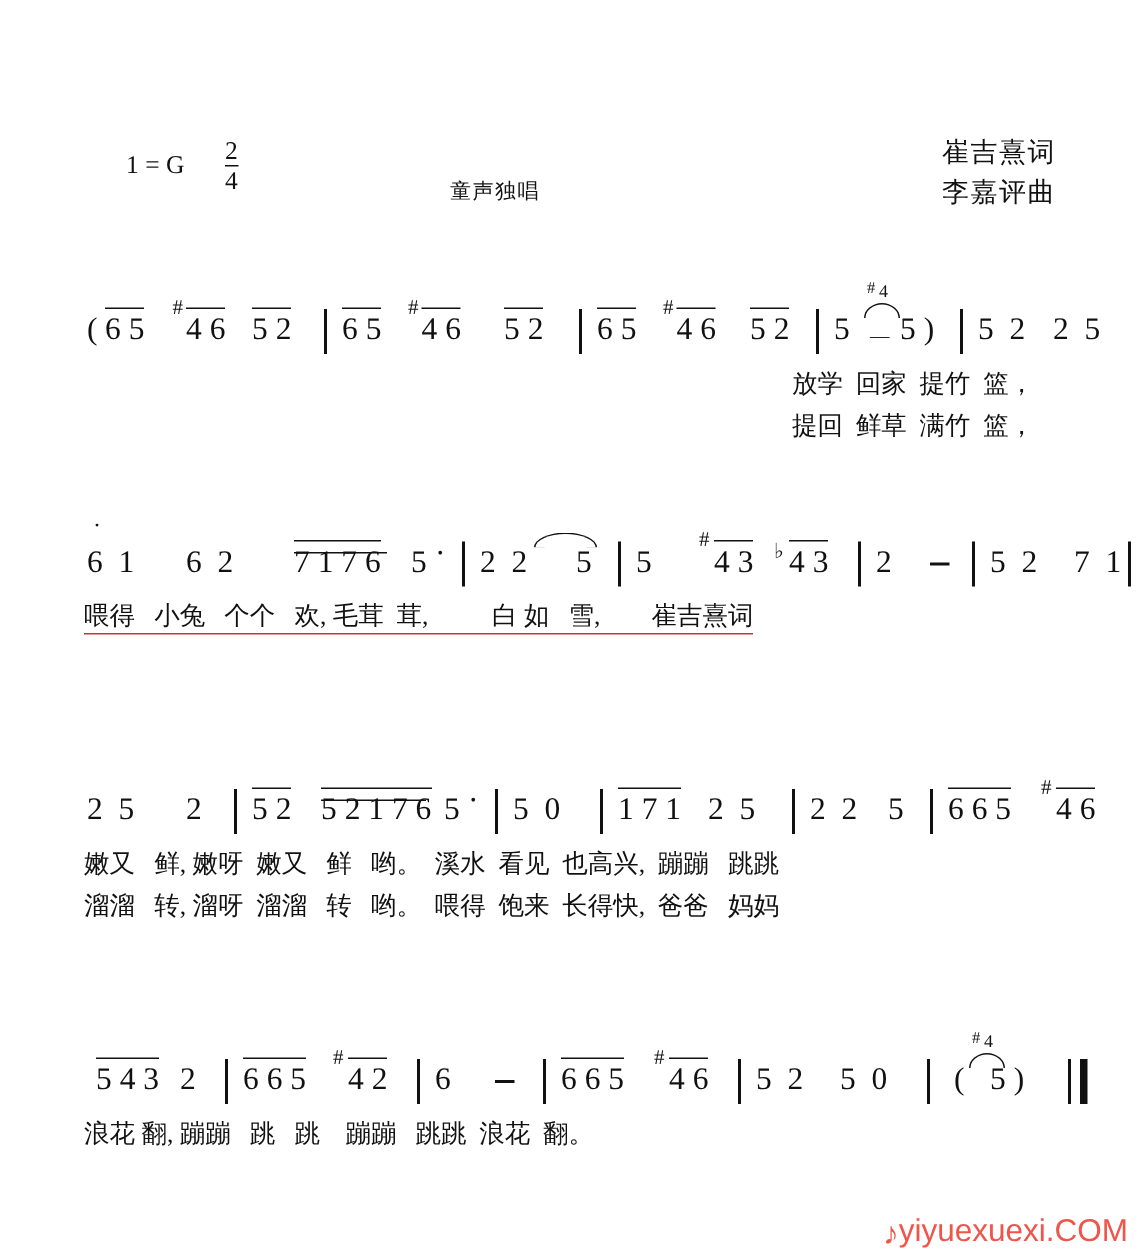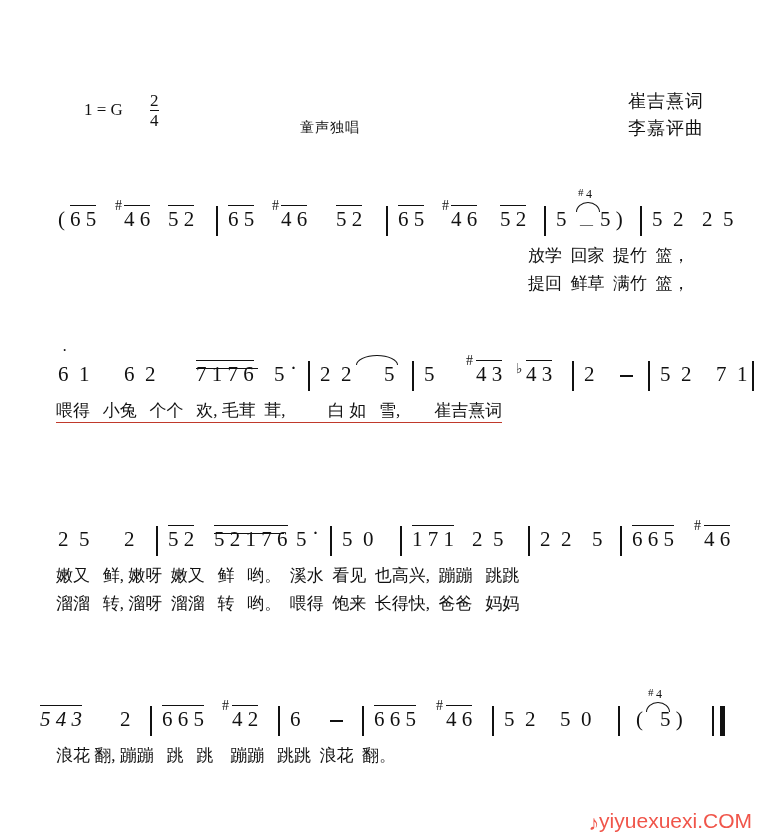--- a/index.html
+++ b/index.html
@@ -293,21 +293,21 @@
     <div class="lyric-row">
       <span class="ly" style="left:56px;">嫩又   鲜, 嫩呀  嫩又   鲜   哟。  溪水  看见  也高兴,  蹦蹦   跳跳</span>
     </div>
     <div class="lyric-row">
       <span class="ly" style="left:56px;">溜溜   转, 溜呀  溜溜   转   哟。  喂得  饱来  长得快,  爸爸   妈妈</span>
     </div>
   </div>
 
   <div class="system" style="top:690px;">
     <div class="notes-row">
-      <span class="tok beam1" style="left:40px;font-style:italic;">5 4 3</span>
+      <span class="tok beam1" style="left:64px;">5 4 3</span>
       <span class="tok" style="left:120px;">2</span>
       <span class="bar" style="left:150px;"></span>
       <span class="tok beam1" style="left:162px;">6 6 5</span>
       <span class="acc" style="left:222px; bottom:30px;">#</span>
       <span class="tok beam1" style="left:232px;">4 2</span>
       <span class="bar" style="left:278px;"></span>
       <span class="tok" style="left:290px;">6</span>
       <span class="dash" style="left:330px;"></span>
       <span class="bar" style="left:362px;"></span>
       <span class="tok beam1" style="left:374px;">6 6 5</span>

